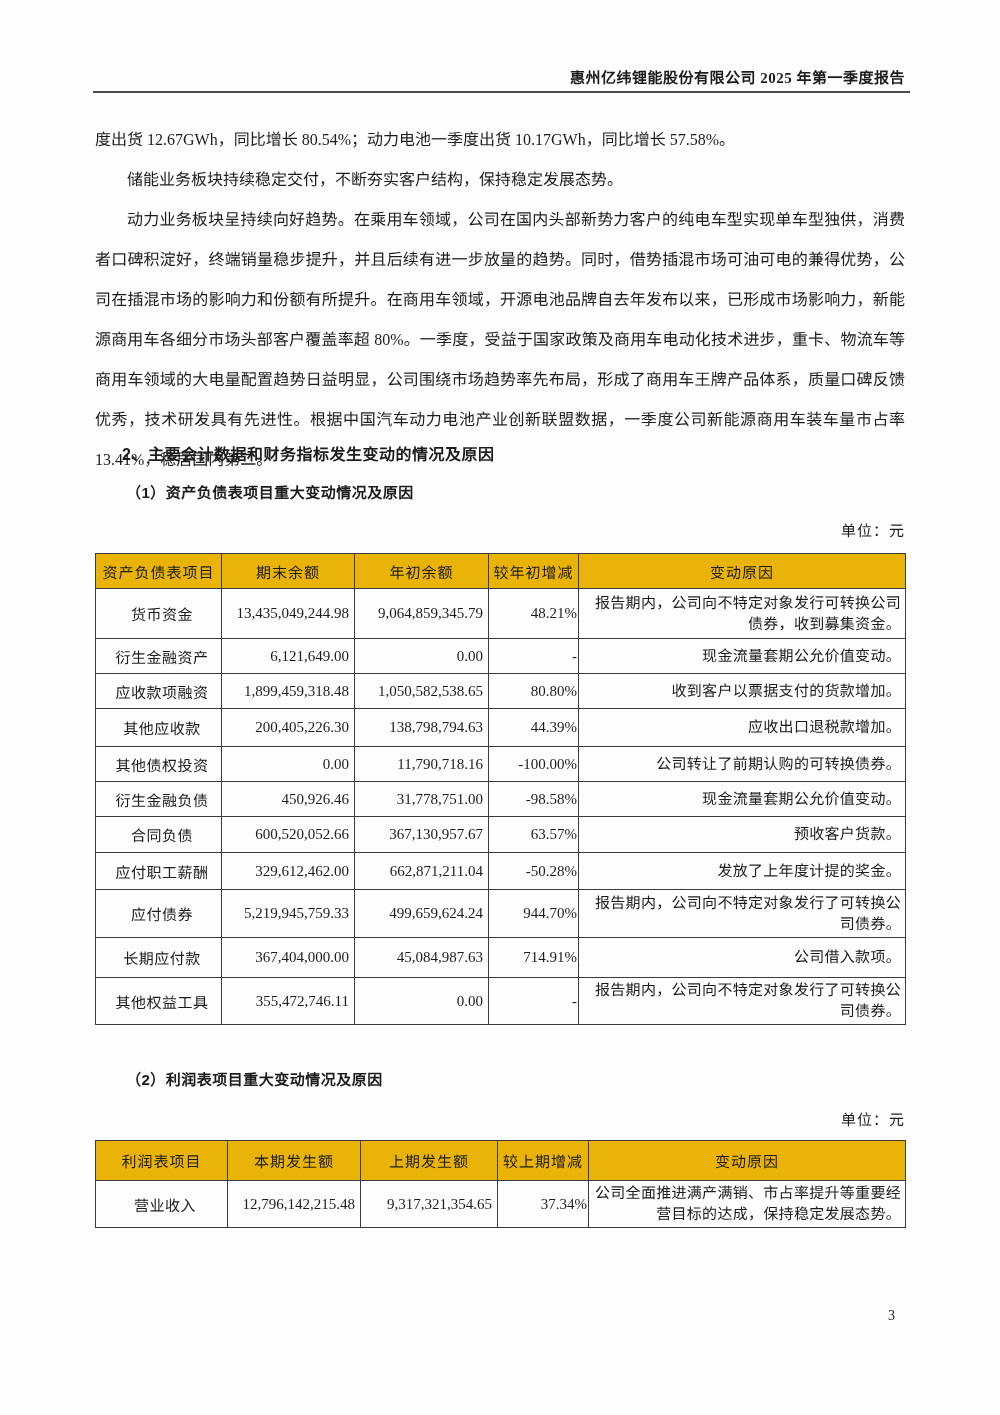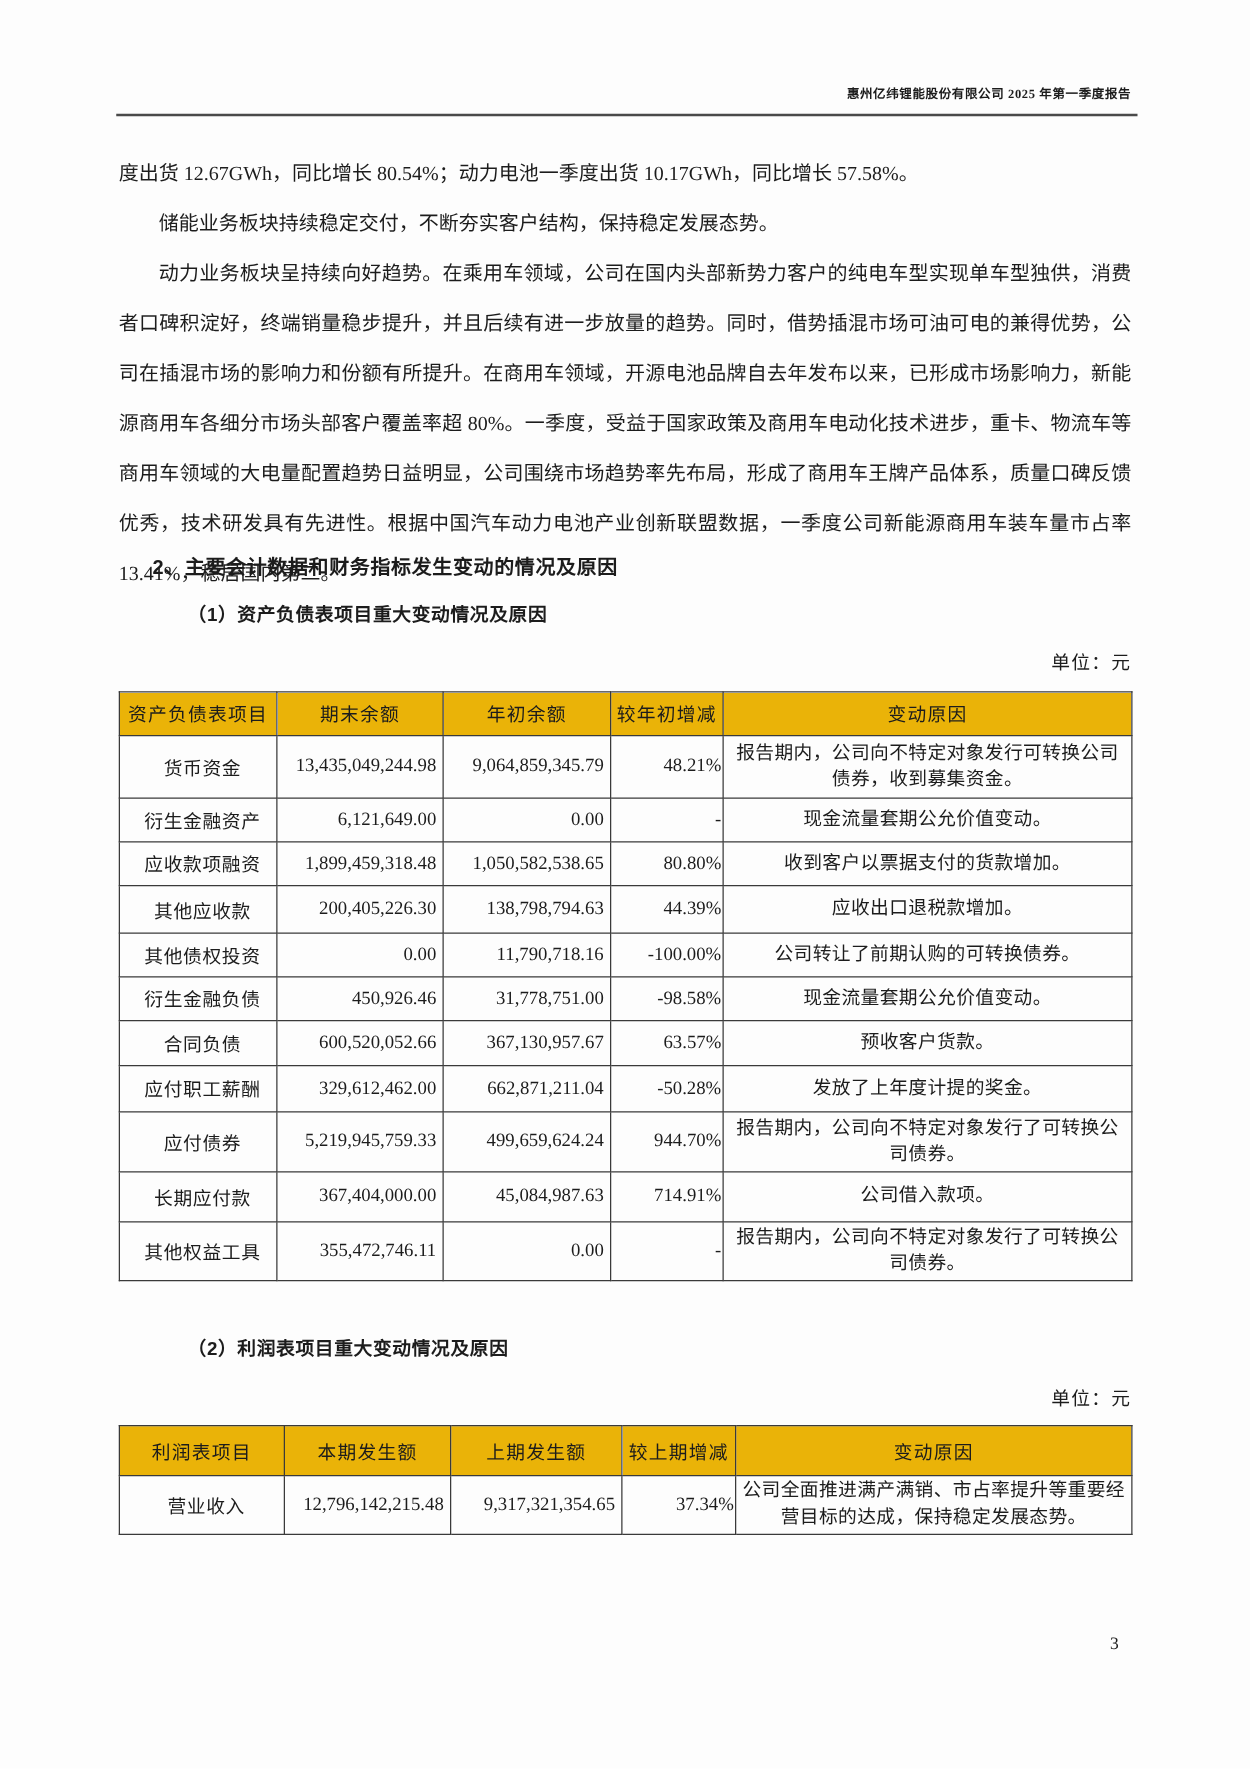--- a/index.html
+++ b/index.html
@@ -7,21 +7,21 @@
   .page {
     position:relative;
     width:1000px; height:1415px;
     background:#fdfdfd;
     font-family:"Liberation Serif","DejaVu Serif",serif;
     color:#1c1c1c;
     overflow:hidden;
   }
   .header-title {
     position:absolute; top:66px; right:95px;
-    font-size:10px; font-weight:600; letter-spacing:0.5px;
+    font-size:15px; font-weight:600; letter-spacing:0.5px;
     white-space:nowrap;
   }
   .header-rule {
     position:absolute; top:91px; left:93px; right:90px;
     border-top:2px solid #4a4a4a; height:0;
   }
   .body-line {
     position:absolute; left:95px; width:810px;
     font-size:16px; line-height:40px;
   }
@@ -31,21 +31,20 @@
     position:absolute; left:122px; width:783px;
     font-family:"Liberation Sans","DejaVu Sans",sans-serif;
     font-weight:bold; font-size:16px; line-height:40px;
     letter-spacing:0.5px;
   }
   .sub-heading {
     position:absolute; left:126px; width:779px;
     font-family:"Liberation Sans","DejaVu Sans",sans-serif;
     font-weight:bold; font-size:15px; line-height:40px;
     letter-spacing:0.5px;
-    margin-left:24px;
   }
   .unit-label {
     position:absolute; right:95px;
     font-size:15px; line-height:40px; letter-spacing:1px;
   }
   table.data-table {
     position:absolute; left:95px; width:810px;
     border-collapse:collapse; table-layout:fixed;
     font-size:15px;
   }
@@ -57,21 +56,21 @@
   .data-table thead th {
     background:#eab308;
     font-weight:normal;
     text-align:center;
     letter-spacing:1px;
     font-size:15px;
   }
   td.c-item   { text-align:center;  padding-left:7px;  letter-spacing:0.5px; }
   td.c-num    { text-align:right; padding-right:5px; font-size:15px; }
   td.c-pct    { text-align:right; padding-right:1px; font-size:15px;margin-top:22px; }
-  td.c-reason { text-align:center;  padding:2px 4px 2px 4px; line-height:21px; letter-spacing:0.3px; }
+  td.c-reason { text-align:right;  padding:2px 4px 2px 4px; line-height:21px; letter-spacing:0.3px; }
   .page-number {
     position:absolute; top:1308px; left:888px;
     font-size:14px;
   }
 </style>
 </head>
 <body>
 
 <div class="page">
 

